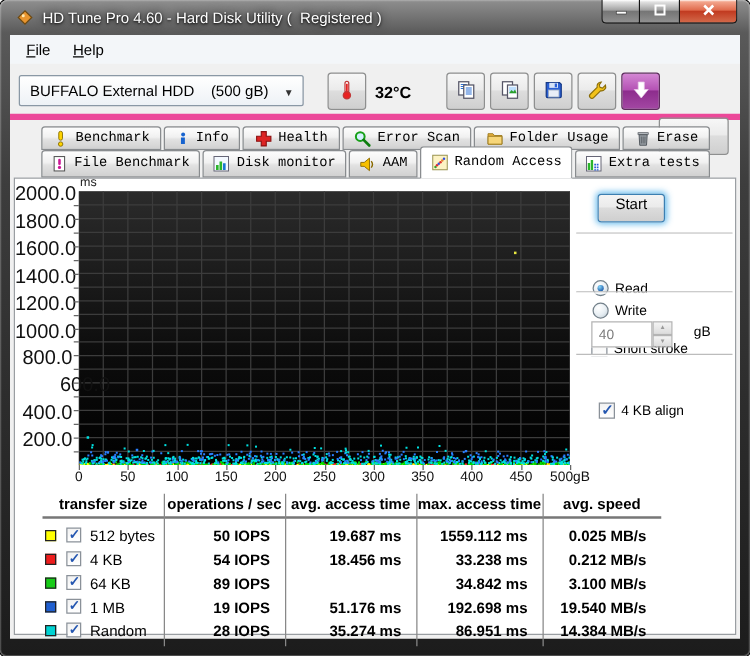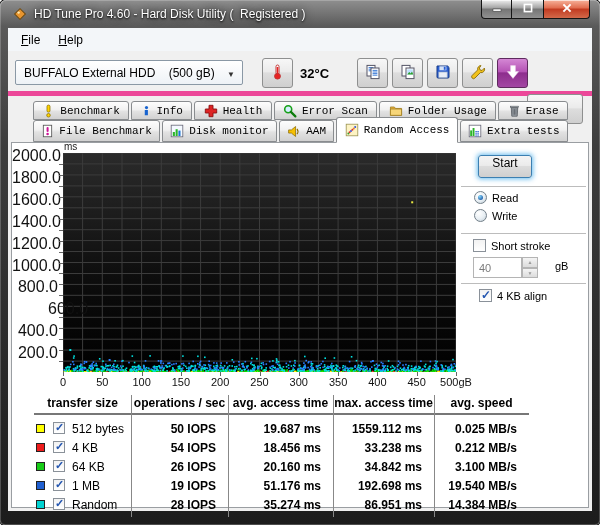--- a/index.html
+++ b/index.html
@@ -61,21 +61,21 @@
   .ytick-mark { position:absolute; left:47px; width:4px; height:1px; background:#666; }
   .xtick-label { position:absolute; width:44px; text-align:center; font-size:11px; color:#111; top:233px; }
   .xtick-mark { position:absolute; top:229px; width:1px; height:4px; background:#666; }
   
   .hsep { position:absolute; left:449px; width:125px; height:2px;
     border-top:1px solid #bcbcbc; border-bottom:1px solid #fff; }
   .start-btn { position:absolute; left:466px; top:12px; width:54px; height:23px; font-size:12px;
     border:1px solid #3c7fb1; border-radius:3px;
     background:linear-gradient(#f4f4f4,#ebebeb 45%,#dcdcdc 50%,#cfcfcf);
     box-shadow:0 0 5px 1px rgba(86,180,235,.9); display:flex; align-items:flex-start; justify-content:center; }
-  .ctl { position:absolute; display:flex; align-items:center; gap:5px; font-size:11px; }
+  .ctl { position:absolute; display:flex; align-items:center; gap:5px; font-size:11px;margin-top:33px; }
   .radio { width:13px; height:13px; border-radius:50%; border:1px solid #73808a; position:relative;
     background:radial-gradient(circle at 35% 30%,#ffffff,#e7eef3 55%,#bcc9d2); }
   .radio.checked::after { content:""; position:absolute; left:3px; top:3px; width:5px; height:5px;
     border-radius:50%; background:radial-gradient(circle at 35% 30%,#86d7f8,#2361ae 75%); }
   .cb { width:13px; height:13px; border:1px solid #8a9199; background:linear-gradient(#f2f2f2,#ffffff); position:relative; }
   .cb.checked::after { content:"\2713"; position:absolute; left:1px; top:-2px; color:#2456b0; font-weight:bold; font-size:12px; }
   .spin-box { position:absolute; left:461px; top:114px; width:49px; height:21px; border:1px solid #b4b4b4;
     background:#fff; color:#7b7b7b; font-size:11px; display:flex; align-items:center; padding-left:5px; }
   .spin-btns { position:absolute; left:510px; top:114px; width:16px; height:21px; display:flex; flex-direction:column; }
   .spin-btn { flex:1; border:1px solid #b4b4b4; background:linear-gradient(#f4f4f4,#dcdcdc);
@@ -2014,22 +2014,21 @@
             <span class="row-label">4 KB</span>
             <span class="num" style="left:119px;width:85px">54 IOPS</span>
             <span class="num" style="left:216px;width:93px">18.456 ms</span>
             <span class="num" style="left:321px;width:89px">33.238 ms</span>
             <span class="num" style="left:422px;width:83px">0.212 MB/s</span>
           </div>
           <div class="trow" style="top:315px">
             <span class="swatch" style="background:#17cc17"></span>
             <span class="cb checked"></span>
             <span class="row-label">64 KB</span>
-            <span class="num" style="left:119px;width:85px">26 IOPS</span>
-            <span class="num" style="left:216px;width:93px">20.160 ms</span>
+            <span class="num" style="left:119px;width:85px">89 IOPS</span>
             <span class="num" style="left:321px;width:89px">34.842 ms</span>
             <span class="num" style="left:422px;width:83px">3.100 MB/s</span>
           </div>
           <div class="trow" style="top:334px">
             <span class="swatch" style="background:#1f5fd0"></span>
             <span class="cb checked"></span>
             <span class="row-label">1 MB</span>
             <span class="num" style="left:119px;width:85px">19 IOPS</span>
             <span class="num" style="left:216px;width:93px">51.176 ms</span>
             <span class="num" style="left:321px;width:89px">192.698 ms</span>

